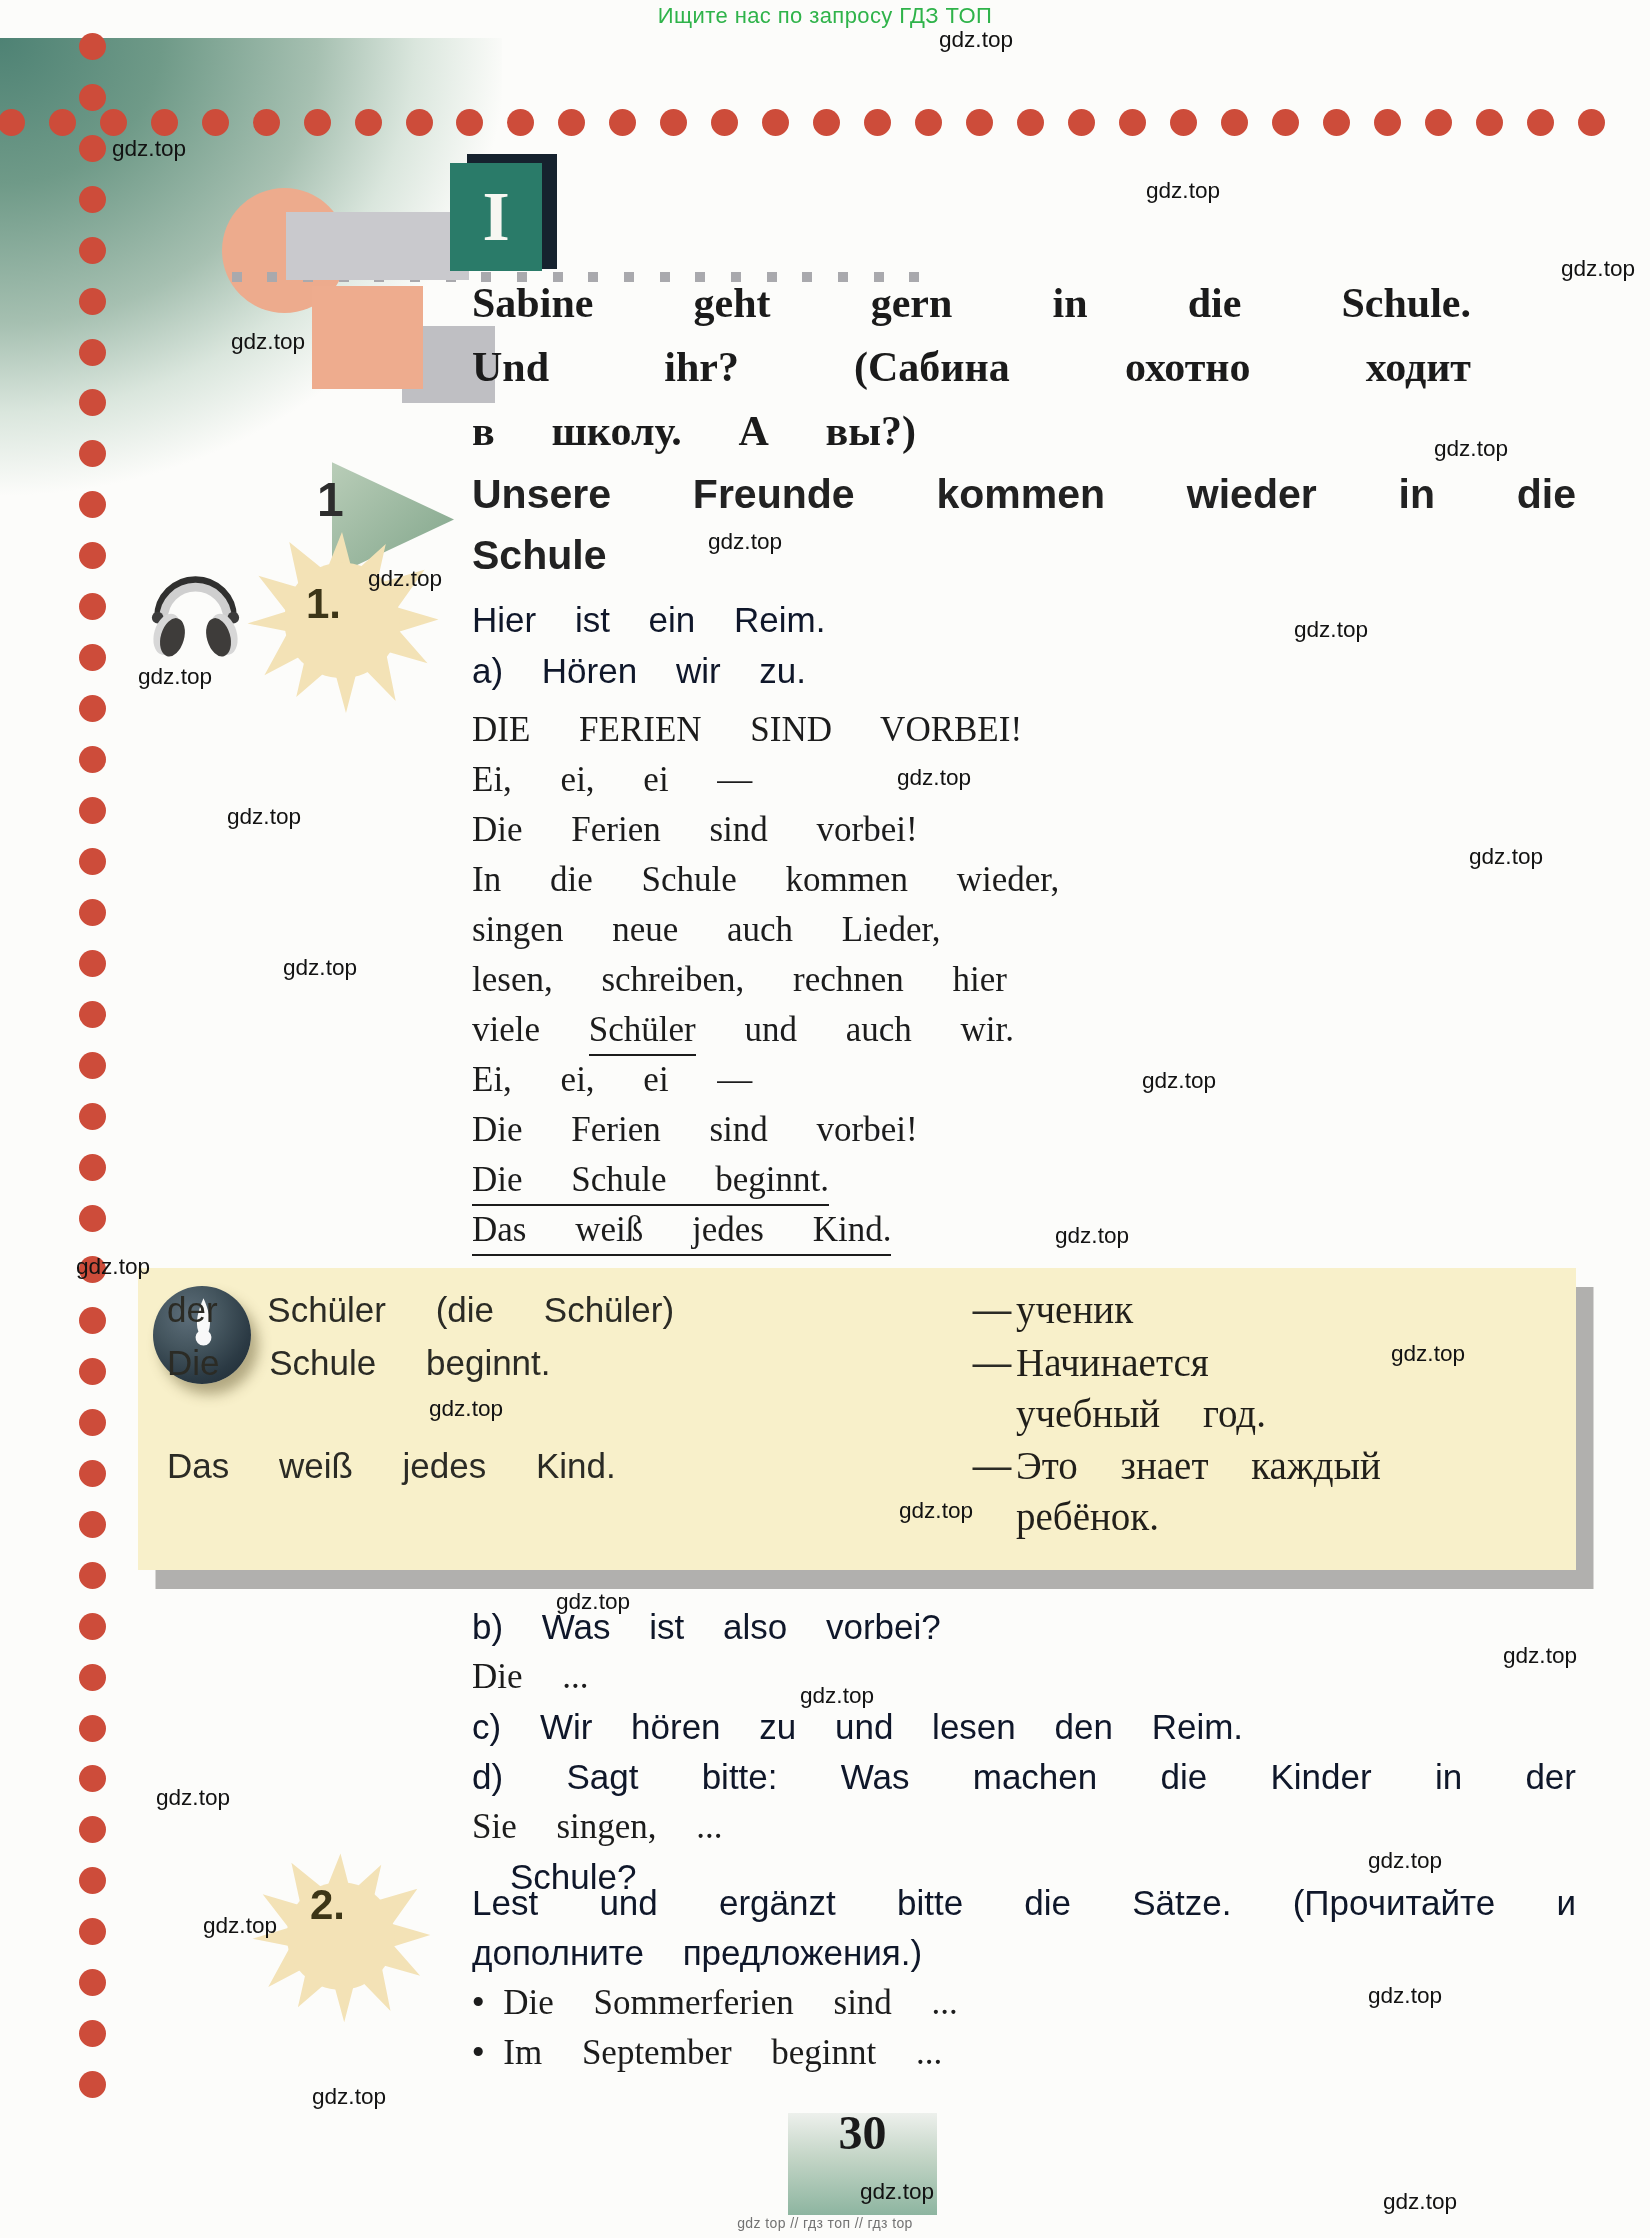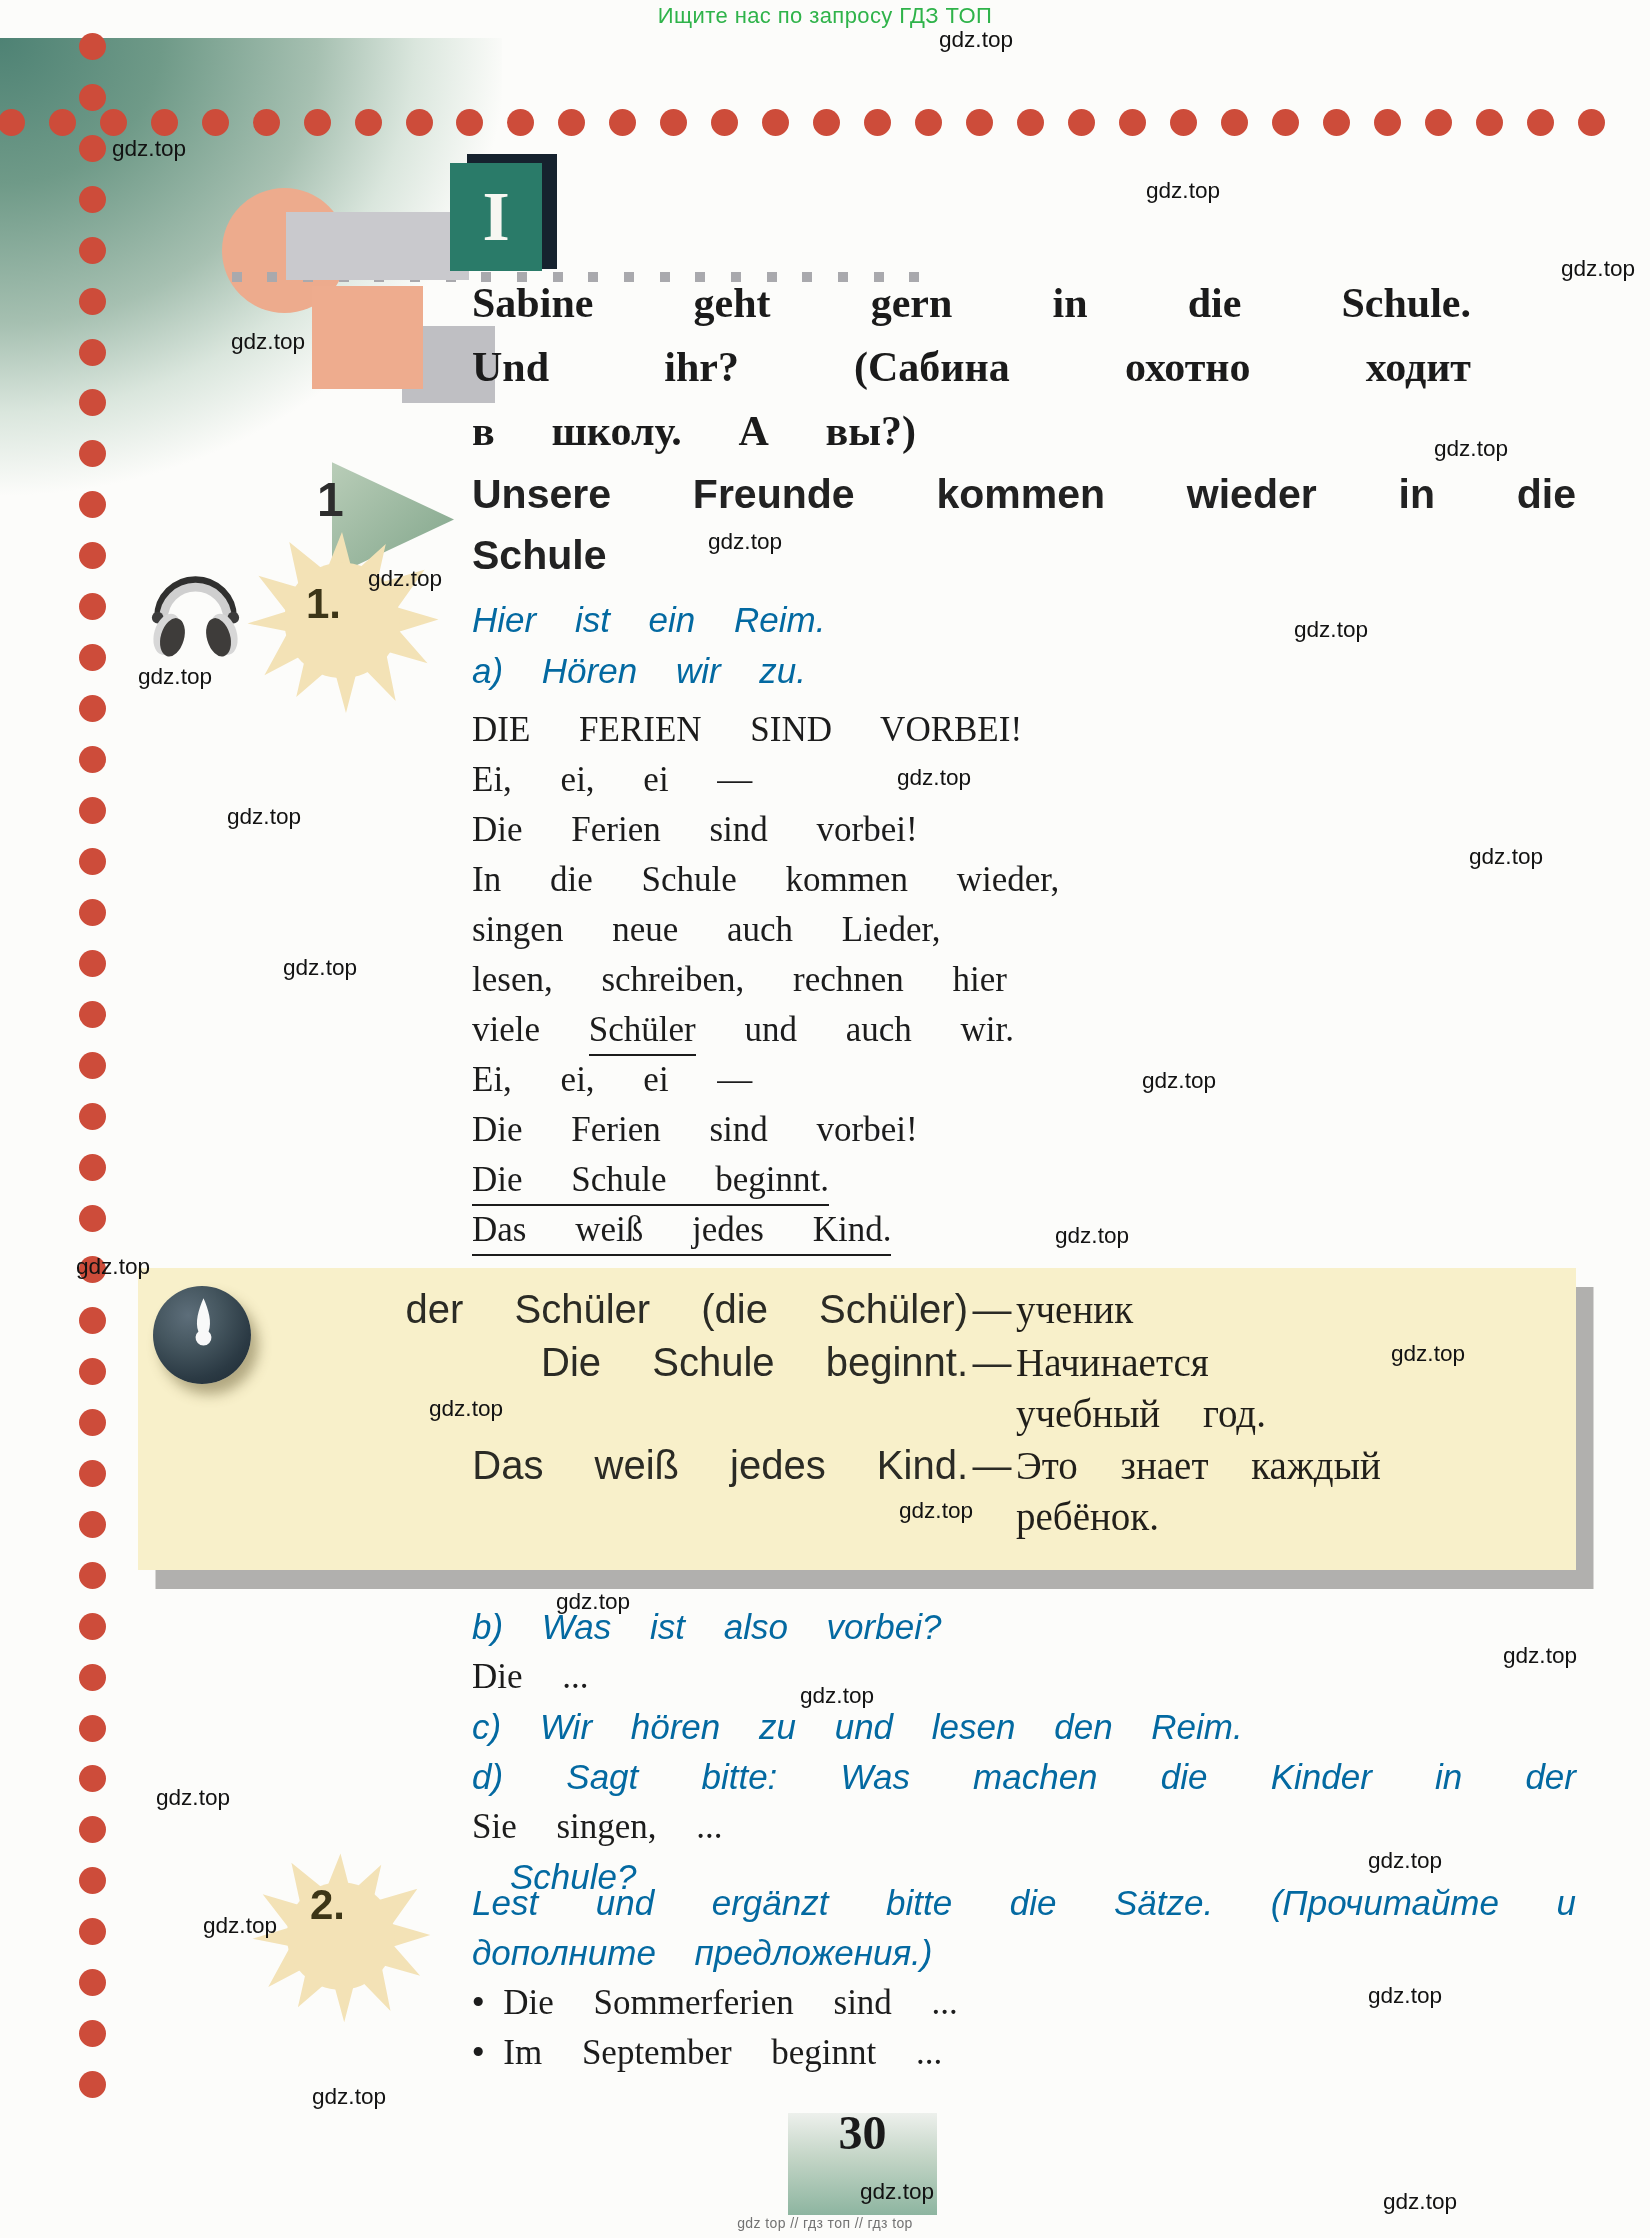--- a/index.html
+++ b/index.html
@@ -35,36 +35,36 @@
   .marker-num{position:absolute;left:317px;top:472px;z-index:4;font-size:48px;font-weight:bold;color:#2d2d2d;}
   
   .heading{position:absolute;left:472px;top:464px;width:1104px;z-index:10;
            font-weight:bold;font-size:41px;line-height:61px;color:#222;word-spacing:.35em;}
   .heading .h-line.jl{text-align:justify;text-align-last:justify;word-spacing:.1em;}
   
   .headphones{position:absolute;left:138px;top:542px;z-index:3;}
   .splash{position:absolute;z-index:3;}
   .splash-num{position:absolute;z-index:4;font-size:42px;font-weight:bold;color:#3c3517;}
   
-  .sans{font-family:"Liberation Sans",sans-serif;color:#0369a1;word-spacing:29px;font-style:italic;}
+  .sans{font-family:"Liberation Sans",sans-serif;color:#0f172a;word-spacing:29px;}
   .serif{font-family:"Liberation Serif",serif;color:#1c1c1c;word-spacing:31px;}
   .ex1-intro{position:absolute;left:472px;top:594px;width:1104px;font-size:35px;line-height:51px;z-index:10;}
   .poem{position:absolute;left:472px;top:705px;width:764px;z-index:10;
         font-family:"Liberation Serif",serif;font-size:35px;line-height:50px;color:#1c1c1c;word-spacing:40px;}
   .poem .u, .uline{border-bottom:2.9px solid #1c1c1c;padding-bottom:5.1px;}
   
   .vocab-box{position:absolute;left:138px;top:1268px;width:1438px;height:302px;background:#f8f0ca;
              box-shadow:17.5px 19px 0 0 #b1b0ae;z-index:5;}
   .magnet{position:absolute;left:14.6px;top:17.5px;width:98px;height:98px;border-radius:50%;
           background:radial-gradient(circle at 36% 30%, #5d6e7a 0%, #45565f 35%, #2b3a44 68%, #1c2730 100%);
           box-shadow:7.3px 10.2px 13px rgba(90,80,40,.45);}
   .magnet svg{position:absolute;left:38px;top:10.2px;}
   .vrows{position:absolute;left:29px;top:16px;width:1321px;}
   .vrow{display:grid;grid-template-columns:801px 48px 470px;align-items:start;margin-bottom:1.5px;}
-  .vde{text-align:right;font-size:40px;line-height:51px;color:#2b2b25;word-spacing:40px;}
+  .vde{text-align:left;font-size:35px;line-height:51px;color:#2b2b25;word-spacing:40px;}
   .vdash{text-align:center;font-size:39px;line-height:51px;color:#2b2b25;}
   .vru{font-family:"Liberation Serif",serif;font-size:39px;line-height:51px;color:#211f1a;word-spacing:33px;}
   
   .items{position:absolute;left:472px;top:1602px;width:1104px;z-index:10;font-size:35px;line-height:50px;}
   .items .row{min-height:50px;}
   .items .jl{text-align:justify;text-align-last:justify;word-spacing:4.4px;}
   .items .indent{padding-left:38px;}
   .items .serif{font-size:35px;}
   
   .ex2-text{position:absolute;left:472px;top:1878px;width:1104px;z-index:10;font-size:35px;line-height:50px;}

